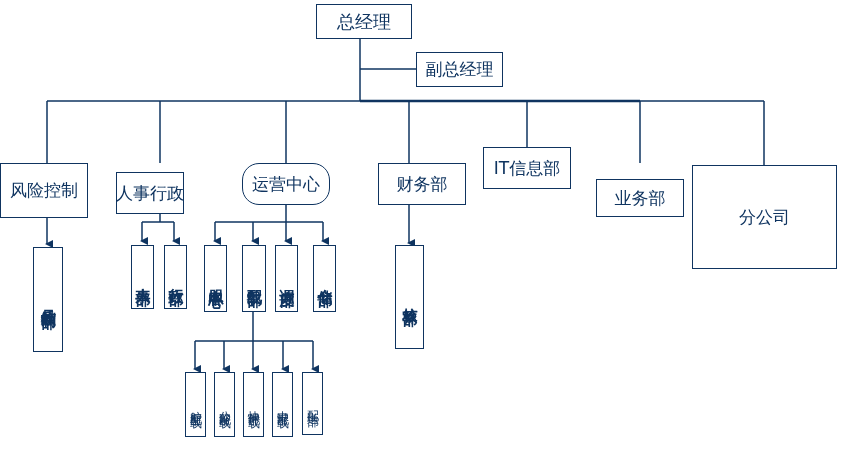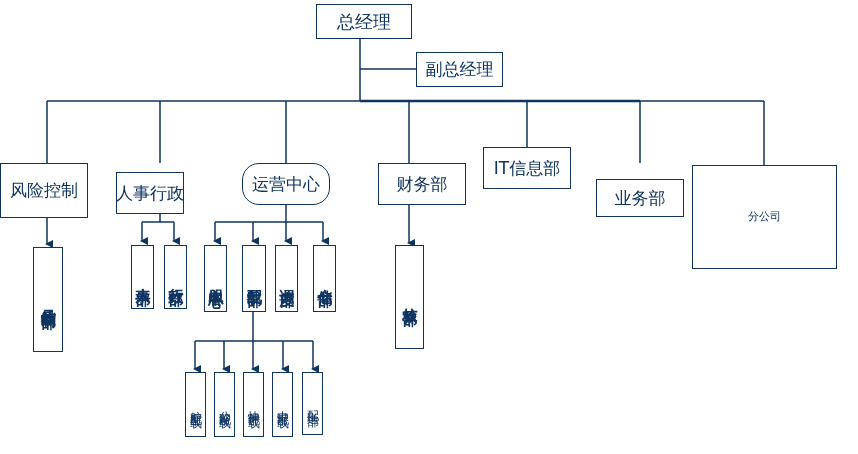--- a/index.html
+++ b/index.html
@@ -4,21 +4,21 @@
 <style>
   html, body { margin:0; padding:0; background:#ffffff; }
   body { width:858px; height:454px; position:relative; overflow:hidden;
          font-family:"DejaVu Sans","Liberation Sans",sans-serif; color:#0f3460; }
   svg.lines { position:absolute; left:0; top:0; }
   .box { position:absolute; box-sizing:border-box; border:1.5px solid #0f3460; background:#fff;
          display:flex; align-items:center; justify-content:center; text-align:center; color:#0f3460; }
   .h { font-size:17px; white-space:nowrap; }
   .v { writing-mode:vertical-rl; text-orientation:upright; font-weight:bold; font-size:15px; letter-spacing:1px; }
   .vs { writing-mode:vertical-rl; text-orientation:upright; font-size:12px; letter-spacing:2px; }
-  .multi { flex-direction:column; font-size:11px; line-height:24px; }
+  .multi { flex-direction:column; font-size:17px; line-height:24px; }
 </style>
 </head>
 <body>
 
 <svg class="lines" width="858" height="454">
   <defs>
     <marker id="arr" markerWidth="8" markerHeight="8" refX="4" refY="6" orient="auto" markerUnits="userSpaceOnUse">
       <path d="M0,0 L8,0 L4,8 z" fill="#0f3460"></path>
     </marker>
   </defs>

